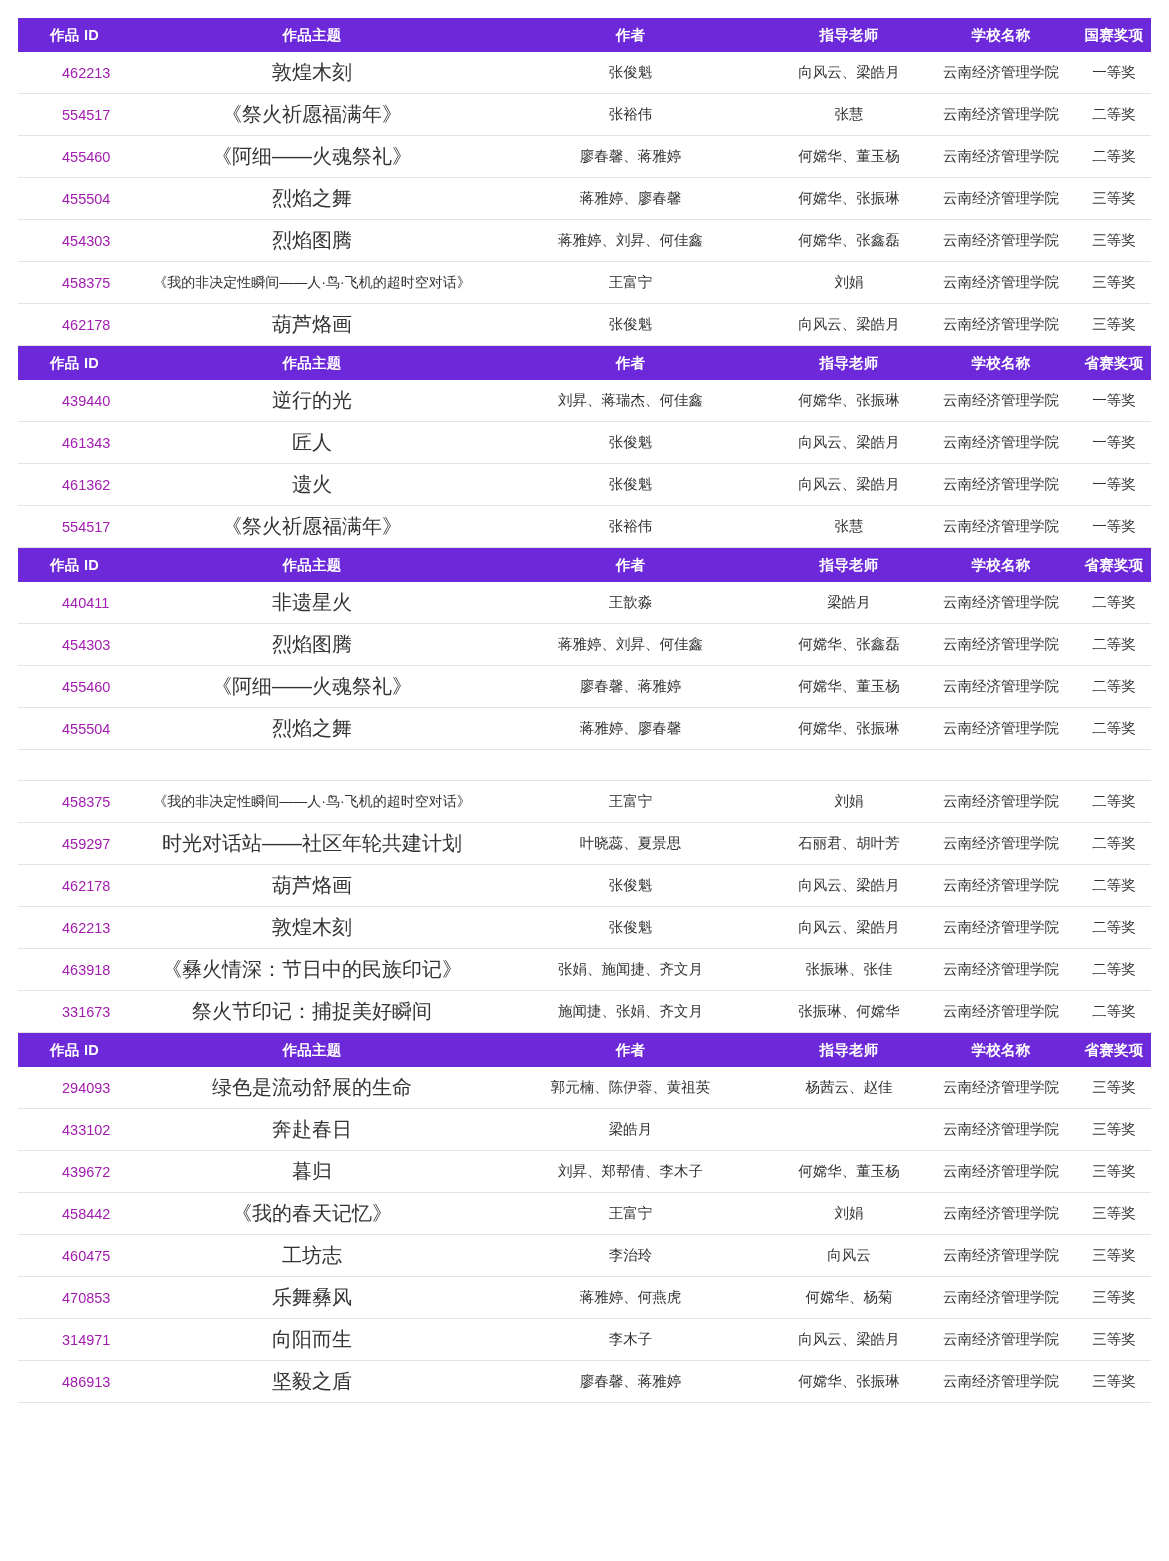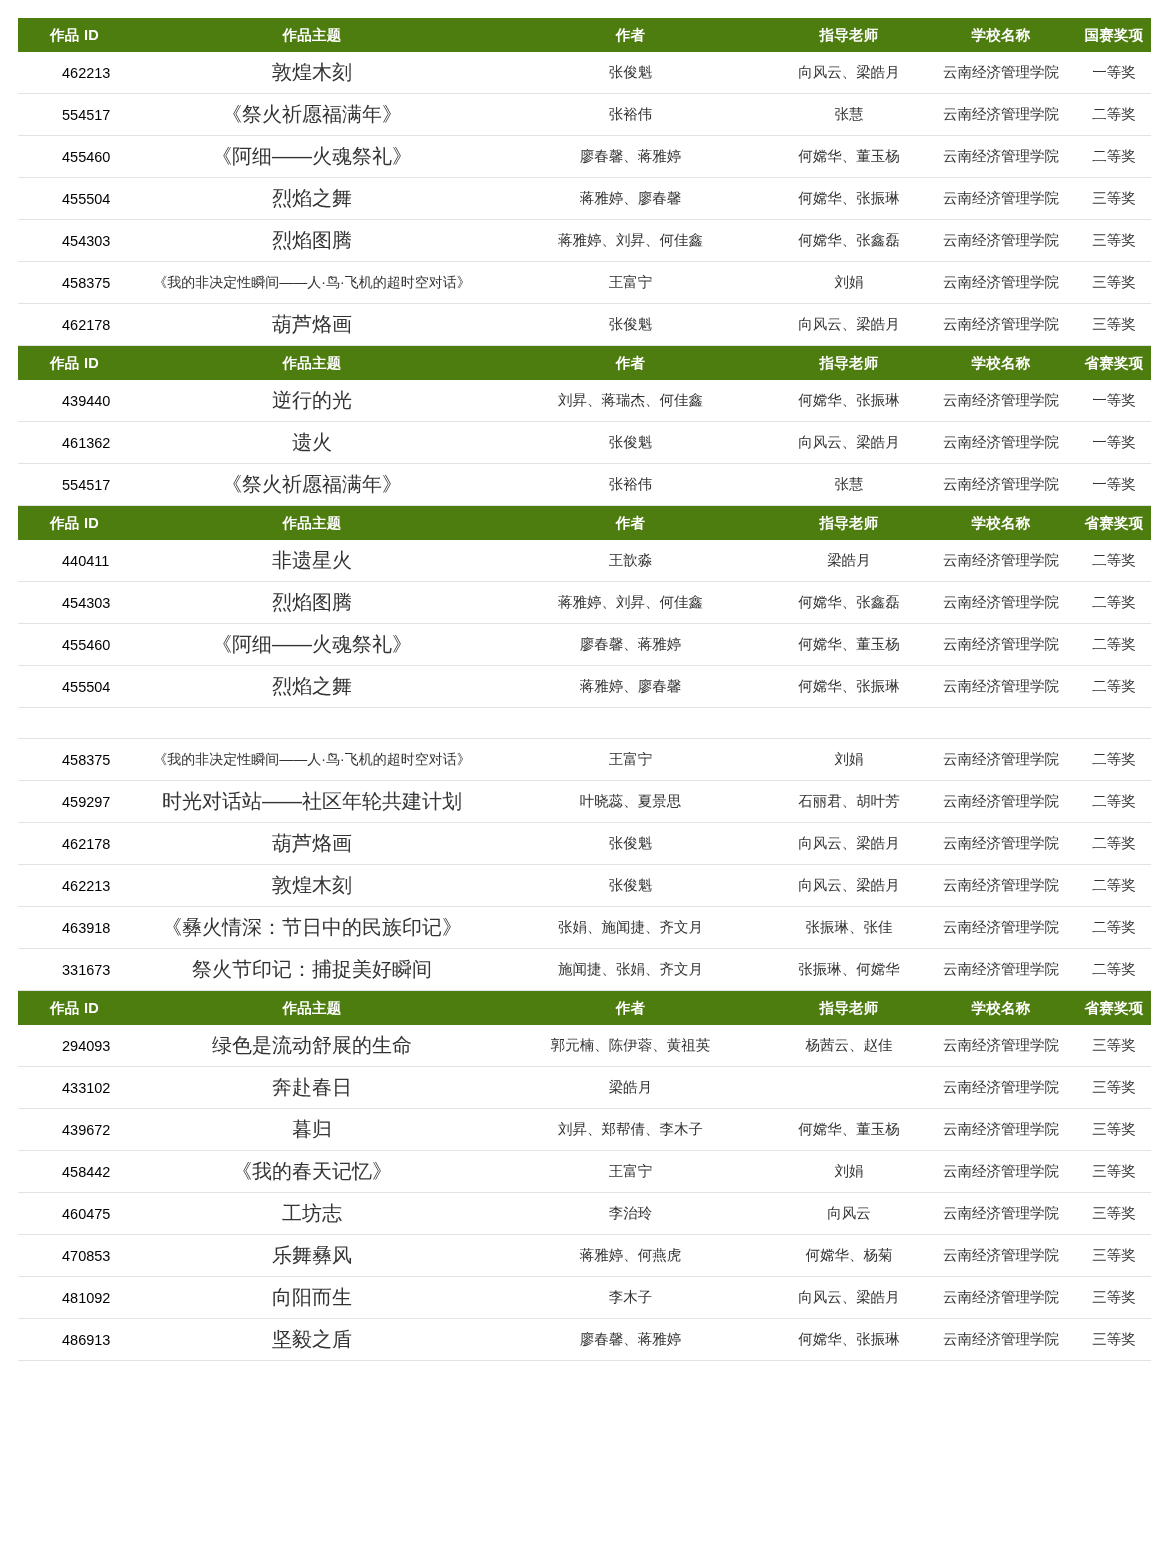--- a/index.html
+++ b/index.html
@@ -25,21 +25,21 @@
     table-layout: fixed;
   }
   table.awards col.c-id      { width: 118px; }
   table.awards col.c-title   { width: 352px; }
   table.awards col.c-author  { width: 285px; }
   table.awards col.c-teacher { width: 152px; }
   table.awards col.c-school  { width: 152px; }
   table.awards col.c-prize   { width: 74px; }
 
   tr.header-row td {
-    background: #4d7c0f;
+    background: #6d28d9;
     color: #ffffff;
     font-size: 14.5px;
     font-weight: bold;
     text-align: center;
     height: 34px;
     padding: 0 2px;
     border: none;
     letter-spacing: 0.3px;
   }
   tr.header-row td.id-cell {
@@ -54,21 +54,21 @@
     border-bottom: 1px solid #e3e3e3;
     color: #333333;
     vertical-align: middle;
     overflow: hidden;
     white-space: nowrap;
     text-overflow: ellipsis;
   }
   tr.data-row td.id-cell {
     text-align: left;
     padding-left: 44px;
-    color: #000000;
+    color: #a21caf;
   }
   tr.data-row td.title-cell {
     font-size: 20px;
   }
   tr.data-row td.title-cell.long {
     font-size: 14px;
   }
   tr.gap-row td {
     height: 28px;
     border-bottom: 1px solid #e3e3e3;
@@ -163,20 +163,28 @@
         </tr>
         <tr class="data-row">
           <td class="id-cell">439440</td>
           <td class="title-cell">逆行的光</td>
           <td>刘昇、蒋瑞杰、何佳鑫</td>
           <td>何嫦华、张振琳</td>
           <td>云南经济管理学院</td>
           <td>一等奖</td>
         </tr>
         <tr class="data-row">
+          <td class="id-cell">461343</td>
+          <td class="title-cell">匠人</td>
+          <td>张俊魁</td>
+          <td>向风云、梁皓月</td>
+          <td>云南经济管理学院</td>
+          <td>一等奖</td>
+        </tr>
+        <tr class="data-row">
           <td class="id-cell">461362</td>
           <td class="title-cell">遗火</td>
           <td>张俊魁</td>
           <td>向风云、梁皓月</td>
           <td>云南经济管理学院</td>
           <td>一等奖</td>
         </tr>
         <tr class="data-row">
           <td class="id-cell">554517</td>
           <td class="title-cell">《祭火祈愿福满年》</td>
@@ -331,21 +339,21 @@
         </tr>
         <tr class="data-row">
           <td class="id-cell">470853</td>
           <td class="title-cell">乐舞彝风</td>
           <td>蒋雅婷、何燕虎</td>
           <td>何嫦华、杨菊</td>
           <td>云南经济管理学院</td>
           <td>三等奖</td>
         </tr>
         <tr class="data-row">
-          <td class="id-cell">481092</td>
+          <td class="id-cell">314971</td>
           <td class="title-cell">向阳而生</td>
           <td>李木子</td>
           <td>向风云、梁皓月</td>
           <td>云南经济管理学院</td>
           <td>三等奖</td>
         </tr>
         <tr class="data-row">
           <td class="id-cell">486913</td>
           <td class="title-cell">坚毅之盾</td>
           <td>廖春馨、蒋雅婷</td>

